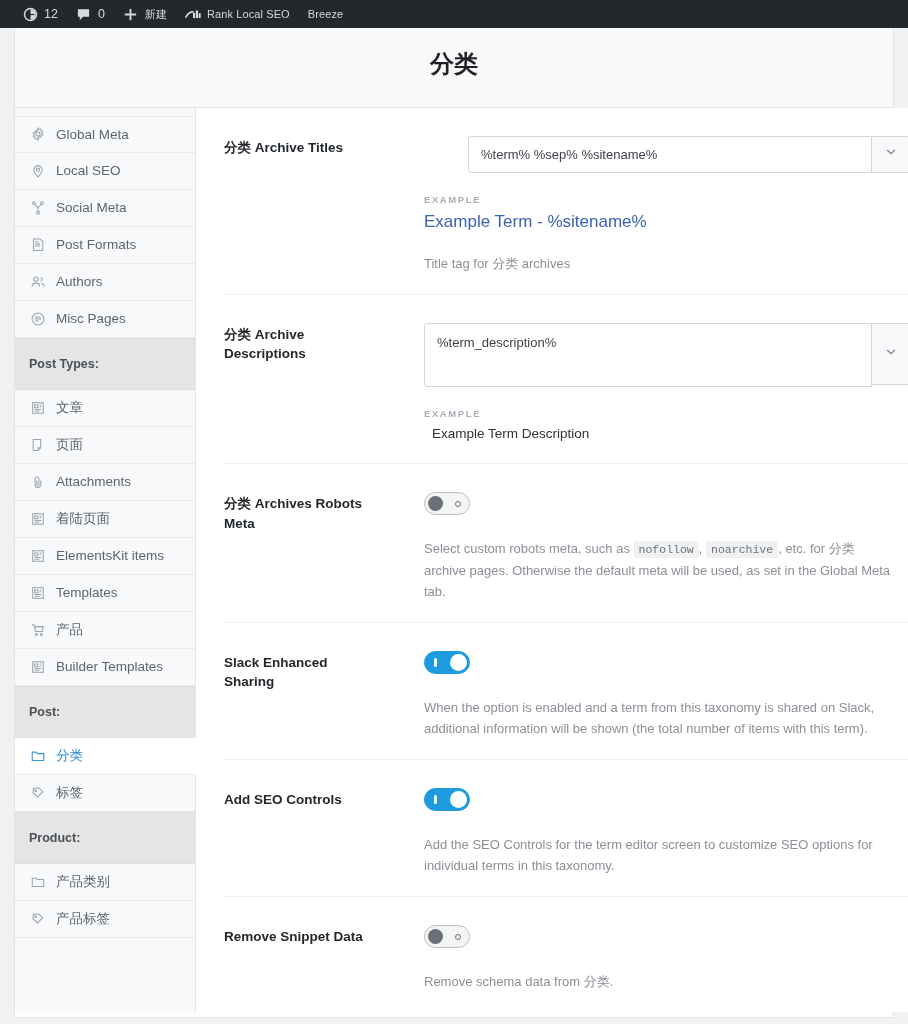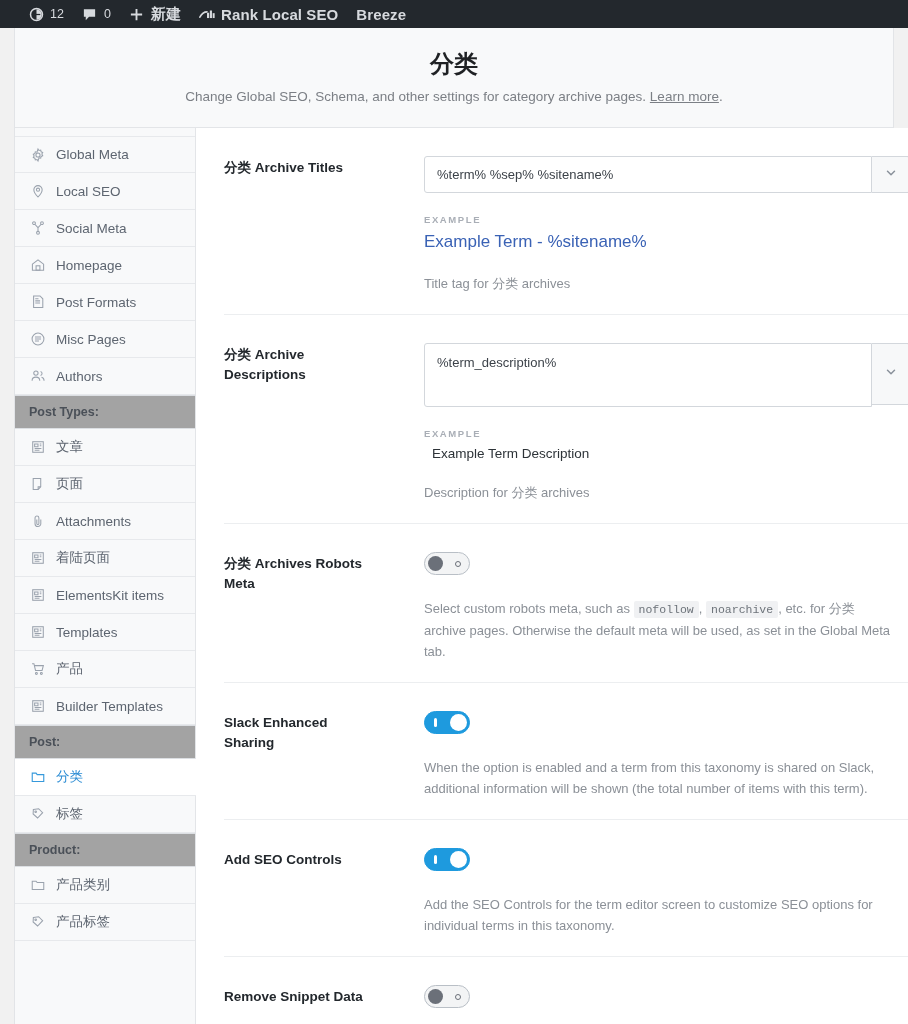--- a/index.html
+++ b/index.html
@@ -12,35 +12,35 @@
     overflow: hidden;
   }
 
   
   .adminbar {
     height: 28px;
     background: #23282d;
     color: #d7dade;
     display: flex;
     align-items: center;
-    padding-left: 19px;
+    padding-left: 13px;
     font-size: 12.5px;
     gap: 0px;
     user-select: none;
   }
   .ab-item {
     display: flex;
     align-items: center;
     gap: 6px;
     height: 28px;
     padding: 0 9px;
     color: #d7dade;
     white-space: nowrap;
   }
-  .ab-item .lbl { font-size: 15px; letter-spacing: .1px; font-weight: bold; }
+  .ab-item .lbl { font-size: 11px; letter-spacing: .1px; }
   .ab-icon { display:inline-flex; align-items:center; justify-content:center; width:16px; height:16px; }
   .ab-icon svg { display:block; }
   .ab-count { font-size: 12.5px; color:#d7dade; }
 
   
   .page-wrap {
     width: 908px;
     height: 996px;
     background: #f1f1f1;
     padding: 0 14px 0 14px;
@@ -107,25 +107,25 @@
   .nav-item .ico { width:17px; height:17px; flex:0 0 17px; display:flex; align-items:center; justify-content:center; color:#9aa2ad; }
   .nav-item .ico svg { display:block; }
   .nav-item.active {
     background: #ffffff;
     color: #2b8cd4;
     border-left: 0;
     margin-right: -1px;
   }
   .nav-item.active .ico { color: #3699db; }
   .nav-group {
-    height: 34px;
+    height: 52px;
     display: flex;
     align-items: center;
     padding: 0 14px;
-    background: #a3a3a3;
+    background: #e5e5e5;
     border-bottom: 1px solid #dcdfe3;
     border-top: 1px solid #dcdfe3;
     font-size: 12.5px;
     font-weight: bold;
     color: #4a5058;
   }
 
   
   .content {
     flex: 1 1 auto;
@@ -157,20 +157,21 @@
     flex: 1 1 auto;
     border: 1px solid #d3d7dc;
     border-radius: 3px 0 0 3px;
     background: #fff;
     font-size: 13px;
     color: #3c4249;
     padding: 10px 12px;
     font-family: "Liberation Sans", "DejaVu Sans", sans-serif;
     outline: none;
     min-width: 0;
+    margin-left: 44px;
   }
   .vargroup .vtext {
     flex: 1 1 auto;
     border: 1px solid #d3d7dc;
     border-radius: 3px 0 0 3px;
     background: #fff;
     font-size: 13px;
     color: #3c4249;
     padding: 10px 12px;
     height: 64px;
@@ -315,24 +316,20 @@
   <div class="ab-item">
     <span class="lbl">Breeze</span>
   </div>
 </div>
 
 <div class="page-wrap">
   <div class="panel">
 
     <div class="page-head">
       <h1 class="page-title">分类</h1>
-      <p class="page-sub">
-        <span>Change Global SEO, Schema, and other settings for category archive pages.</span>
-        <a href="#">Learn more</a><span>.</span>
-      </p>
     </div>
 
     <div class="body-row">
 
       <nav class="sidebar">
 
         <div class="nav-item">
           <span class="ico">
               <svg width="16" height="16" viewBox="0 0 20 20" fill="none" stroke="currentColor" stroke-width="1.3">
                 <circle cx="10" cy="10" r="2.6"></circle>
@@ -357,59 +354,50 @@
               <svg width="16" height="16" viewBox="0 0 20 20" fill="none" stroke="currentColor" stroke-width="1.3">
                 <circle cx="5" cy="4" r="1.7"></circle>
                 <circle cx="15" cy="4" r="1.7"></circle>
                 <circle cx="10" cy="16" r="1.8"></circle>
                 <path d="M6 5.3l4 4.3 4-4.3M10 9.6v4.6"></path>
               </svg>
             </span>
           <span>Social Meta</span>
         </div>
 
-        <div class="nav-item">
-          <span class="ico">
-              <svg width="16" height="16" viewBox="0 0 20 20" fill="none" stroke="currentColor" stroke-width="1.3">
-                <path d="M3 9l7-5.5L17 9v7.5H3z"></path>
-                <rect x="7.6" y="11" width="4.8" height="5.5"></rect>
-              </svg>
-            </span>
-          <span>Homepage</span>
-        </div>
 
         <div class="nav-item">
           <span class="ico">
               <svg width="16" height="16" viewBox="0 0 20 20" fill="none" stroke="currentColor" stroke-width="1.3">
                 <path d="M4.5 2.5h8l3.5 3.5v11h-11.5z"></path>
                 <path d="M6.6 6h4M6.6 8.6h6M6.6 11.2h6"></path>
               </svg>
             </span>
           <span>Post Formats</span>
-        </div>
-
-        <div class="nav-item">
-          <span class="ico">
-              <svg width="16" height="16" viewBox="0 0 20 20" fill="none" stroke="currentColor" stroke-width="1.3">
-                <circle cx="10" cy="10" r="7.4"></circle>
-                <path d="M6.2 7.6h7.6M6.2 10h7.6M6.2 12.4h5"></path>
-              </svg>
-            </span>
-          <span>Misc Pages</span>
         </div>
 
         <div class="nav-item">
           <span class="ico">
               <svg width="16" height="16" viewBox="0 0 20 20" fill="none" stroke="currentColor" stroke-width="1.3">
                 <circle cx="7.4" cy="6.4" r="2.7"></circle>
                 <path d="M2.6 16c0-2.9 2.2-4.6 4.8-4.6s4.8 1.7 4.8 4.6"></path>
                 <path d="M13.2 4.4a2.6 2.6 0 0 1 0 5M14.4 11.7c1.9.4 3.2 2 3.2 4.3"></path>
               </svg>
             </span>
           <span>Authors</span>
+        </div>
+
+        <div class="nav-item">
+          <span class="ico">
+              <svg width="16" height="16" viewBox="0 0 20 20" fill="none" stroke="currentColor" stroke-width="1.3">
+                <circle cx="10" cy="10" r="7.4"></circle>
+                <path d="M6.2 7.6h7.6M6.2 10h7.6M6.2 12.4h5"></path>
+              </svg>
+            </span>
+          <span>Misc Pages</span>
         </div>
 
         <div class="nav-group">
           <span>Post Types:</span>
         </div>
 
         <div class="nav-item">
           <span class="ico">
               <svg width="16" height="16" viewBox="0 0 20 20" fill="none" stroke="currentColor" stroke-width="1.3">
                 <rect x="3.4" y="3.4" width="13.2" height="13.2"></rect>
@@ -565,21 +553,20 @@
               <div class="vbtn">
                 <span>
                   <svg width="14" height="14" viewBox="0 0 16 16" fill="none" stroke="currentColor" stroke-width="1.7" stroke-linecap="round" stroke-linejoin="round">
                       <path d="M4 6l4 4 4-4"></path>
                     </svg>
                 </span>
               </div>
             </div>
             <div class="ex-label">EXAMPLE</div>
             <div class="ex-value small">Example Term Description</div>
-            <div class="help">Description for 分类 archives</div>
           </div>
         </div>
 
         <div class="field">
           <div class="field-label">分类 Archives Robots Meta</div>
           <div class="field-body">
             <div class="toggle off">
               <span class="knob"></span>
               <span class="dot"></span>
             </div>

